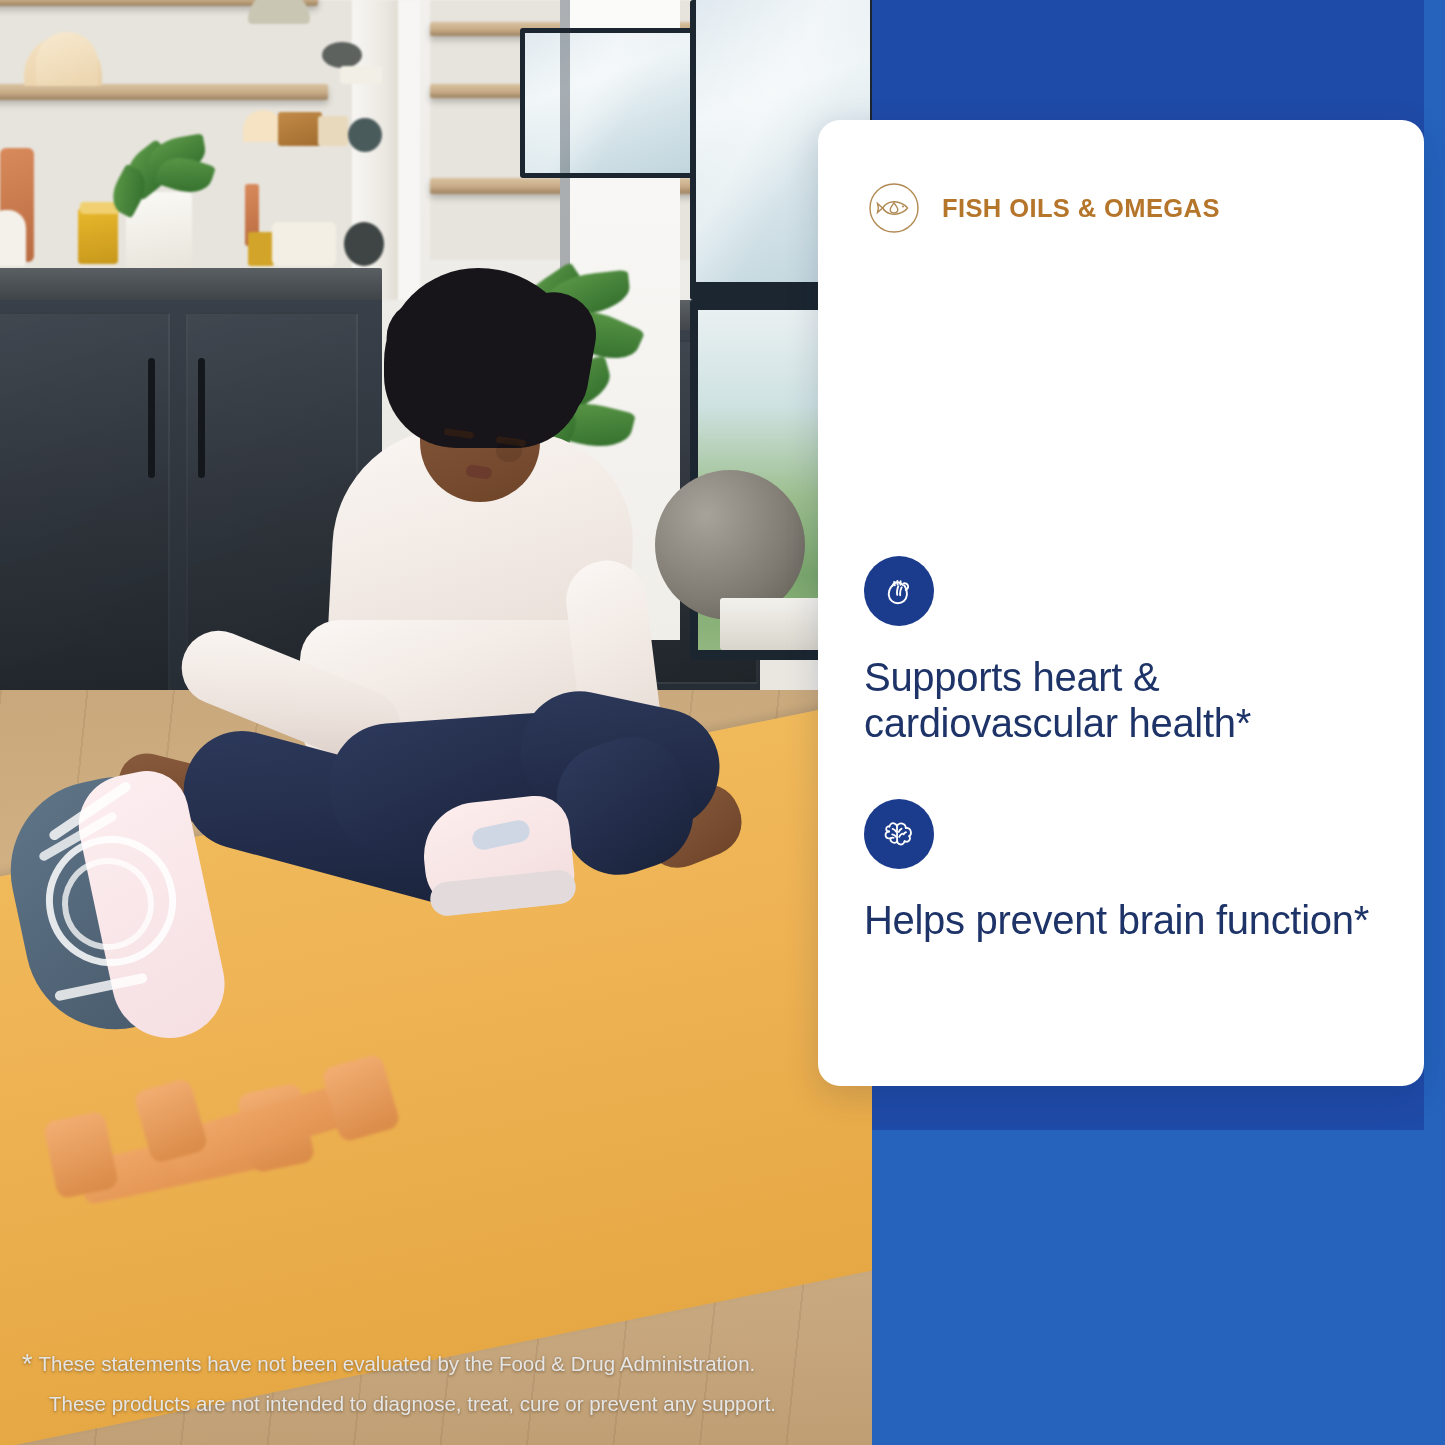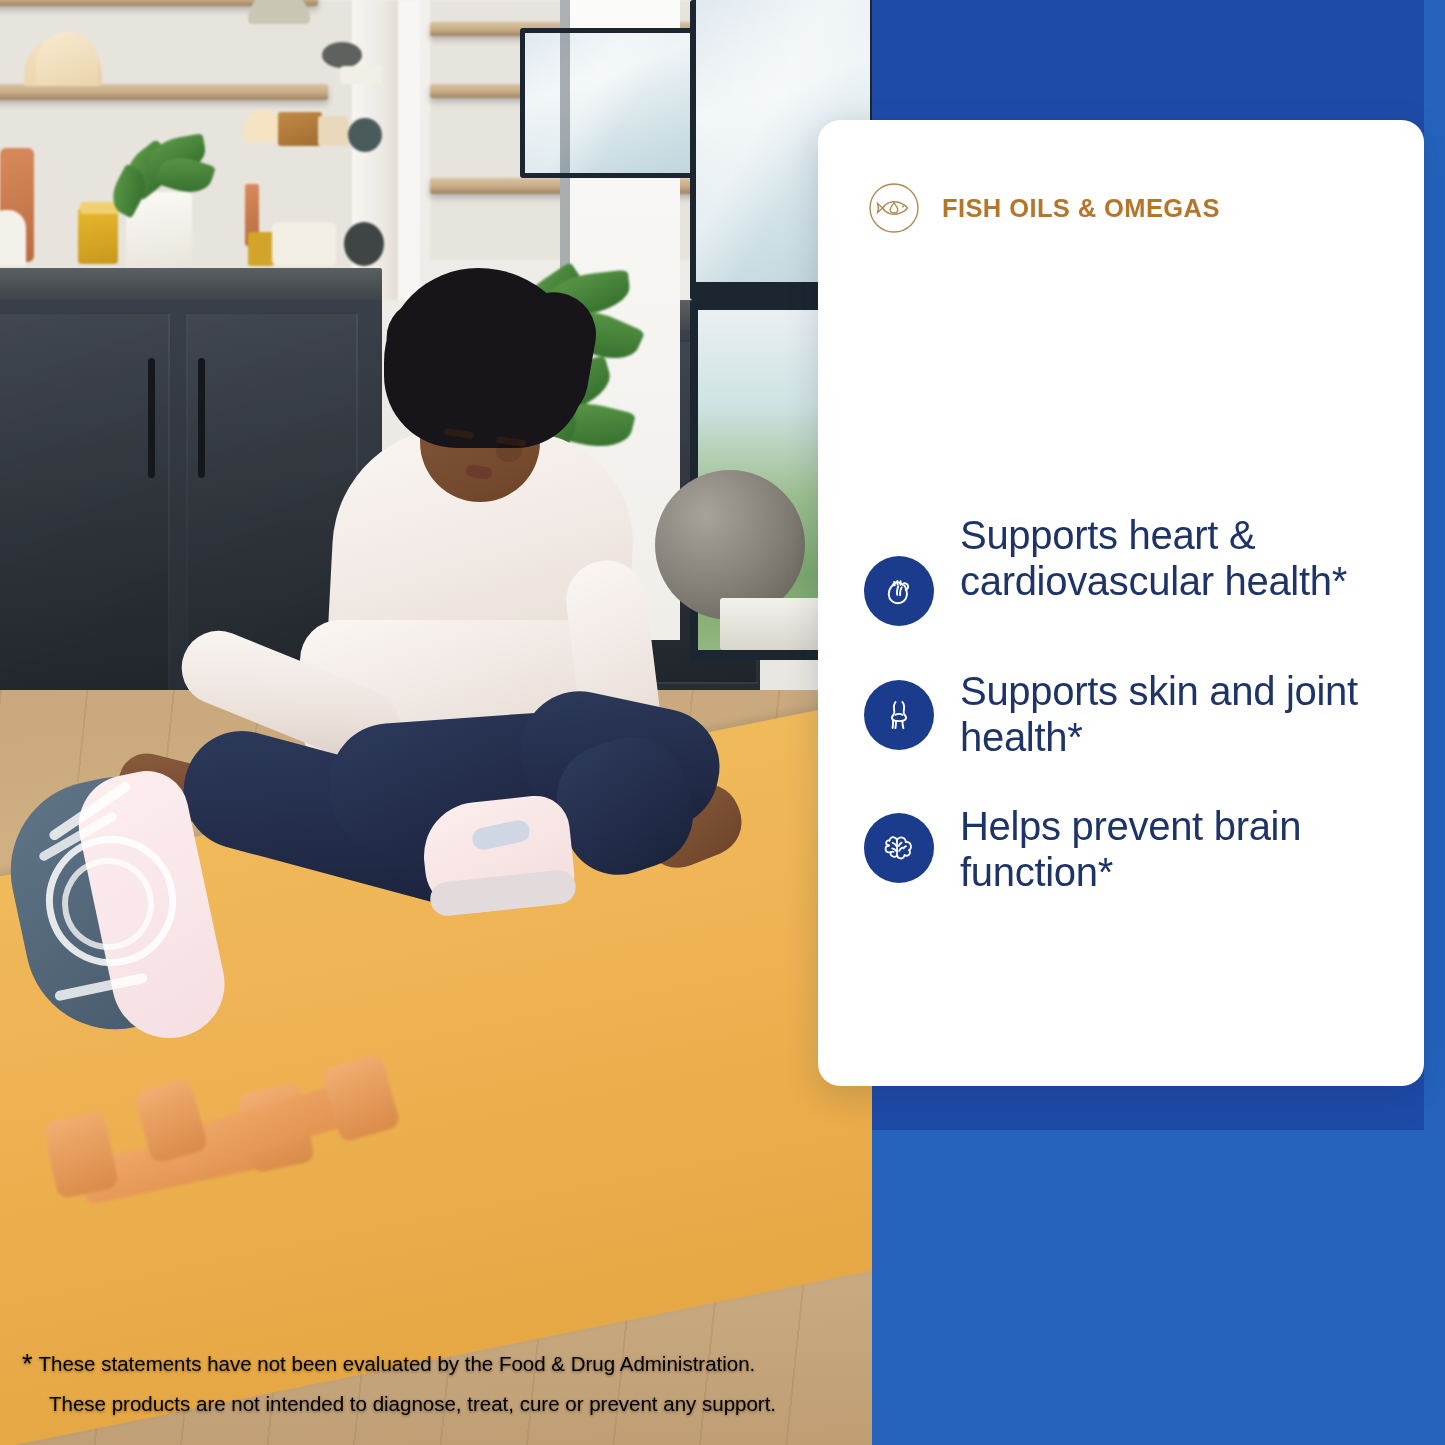--- a/index.html
+++ b/index.html
@@ -92,31 +92,31 @@
   .brandrow{position:absolute;left:50px;top:62px;display:flex;align-items:center;gap:22px;}
   .brandicon{width:52px;height:52px;flex:0 0 auto;}
   .brandtext{font-size:25.5px;font-weight:700;letter-spacing:.4px;color:#b5752a;
              font-family:"Liberation Sans",sans-serif;white-space:nowrap;}
 
   .headline{position:absolute;left:50px;top:160px;width:520px;
             font-size:74px;line-height:.99;font-weight:700;color:#18388f;letter-spacing:-1.6px;}
   .headline .l2{display:block;}
 
   .benefits{position:absolute;left:46px;top:390px;width:530px;}
-  .benefit{display:flex;align-items:flex-start;gap:26px;margin-bottom:40px;}
+  .benefit{display:flex;align-items:flex-start;gap:26px;margin-bottom:40px;flex-direction:column;}
   .bicon{flex:0 0 auto;width:70px;height:70px;border-radius:50%;background:#1b3c8c;
          display:flex;align-items:center;justify-content:center;}
   .btext{font-size:40px;line-height:1.16;color:#1e3468;font-weight:400;letter-spacing:-.3px;padding-top:2px;}
 
   .b1 .bicon{margin-top:46px;}
   .b2 .bicon{margin-top:14px;}
   .b3 .bicon{margin-top:12px;}
 
   
-  .disclaimer{position:absolute;left:22px;top:1343px;width:840px;color:#000000;
+  .disclaimer{position:absolute;left:22px;top:1343px;width:840px;color:#e5e5e5;
               font-size:20.5px;line-height:1.62;text-shadow:0 1px 3px rgba(60,40,15,.55);
               font-family:"Liberation Sans",sans-serif;}
   .disclaimer .star{font-size:27px;vertical-align:-2px;margin-right:6px;}
   .dl2{display:block;margin-left:27px;}
 </style>
 </head>
 <body>
 
 <div class="stage">
 
@@ -291,36 +291,20 @@
               <path d="M15.2 10.9 L15.8 14.4 M18.4 9.9 L18.6 13.6 M21.6 10.2 L21.4 13.8"></path>
               <path d="M24.6 12.4 C26.4 11.8 28.4 12.8 28.9 14.6 C29.4 16.5 28.4 18.3 26.8 18.9"></path>
               <path d="M19.2 15.4 C18.2 18 17.8 21 18.2 23.8"></path>
               <path d="M22.6 16.4 C21.4 18.8 20.9 21.6 21.2 24.2"></path>
             </g>
           </svg>
         </div>
         <div class="btext">Supports heart &amp; cardiovascular health*</div>
       </div>
 
-      <div class="benefit b2">
-        <div class="bicon">
-          <svg width="40" height="40" viewBox="0 0 40 40">
-            <g fill="none" stroke="#fff" stroke-width="1.9" stroke-linejoin="round" stroke-linecap="round">
-              <path d="M16.6 7 C15 9 14.6 12.4 15.2 15.4 C15.7 17.8 15.4 19 14.2 20.2"></path>
-              <path d="M23.4 7 C25 9 25.4 12.4 24.8 15.4 C24.3 17.8 24.6 19 25.8 20.2"></path>
-              <path d="M14.2 20.2 C13 21.4 12.6 22.9 13.4 24.1 C14.4 25.6 17 26.1 20 26.1 C23 26.1 25.6 25.6 26.6 24.1 C27.4 22.9 27 21.4 25.8 20.2"></path>
-              <path d="M14 24.8 C14 27.6 14.2 30.2 13.6 33"></path>
-              <path d="M17 26 C17 28.8 17 30.8 16.4 33.2"></path>
-              <path d="M23.4 26 C23.4 29 23.8 31 24.4 33.2"></path>
-              <path d="M16.4 19.8 C18.4 18.8 21.6 18.8 23.6 19.8"></path>
-            </g>
-          </svg>
-        </div>
-        <div class="btext">Supports skin and joint health*</div>
-      </div>
 
       <div class="benefit b3">
         <div class="bicon">
           <svg width="42" height="42" viewBox="0 0 42 42">
             <g fill="none" stroke="#fff" stroke-width="1.8" stroke-linejoin="round" stroke-linecap="round">
               <path d="M11 18.5 C8.5 18.8 7.2 20.6 7.6 22.6 C8 24.6 9.8 25.6 11.4 25.4"></path>
               <path d="M11.4 13.6 C9.6 13 8.2 14.2 8.2 15.9 C8.2 17.4 9.4 18.4 11 18.5"></path>
               <path d="M11.4 13.6 C11.8 11.2 13.8 9.8 16 10.3 C17.4 10.6 18.4 11.6 19 12.8"></path>
               <path d="M19 12.8 C20.4 10.6 23.2 9.8 25.4 11 C27 11.8 27.8 13.4 27.8 15"></path>
               <path d="M27.8 15 C30.2 14.8 32.2 16.2 32.8 18.4 C33.3 20.3 32.6 22.2 31.2 23.2"></path>

